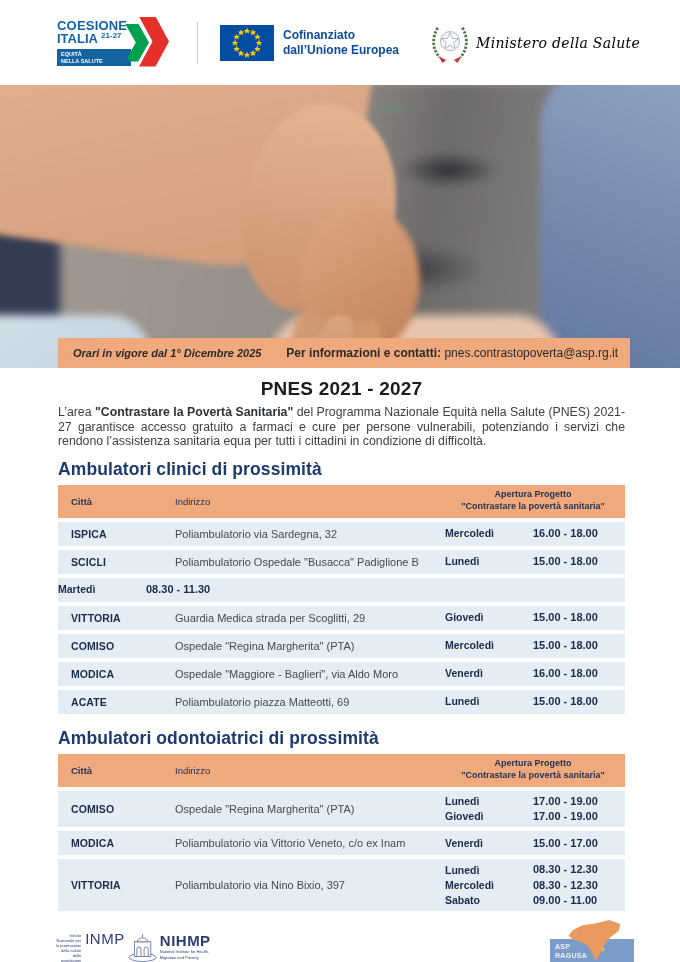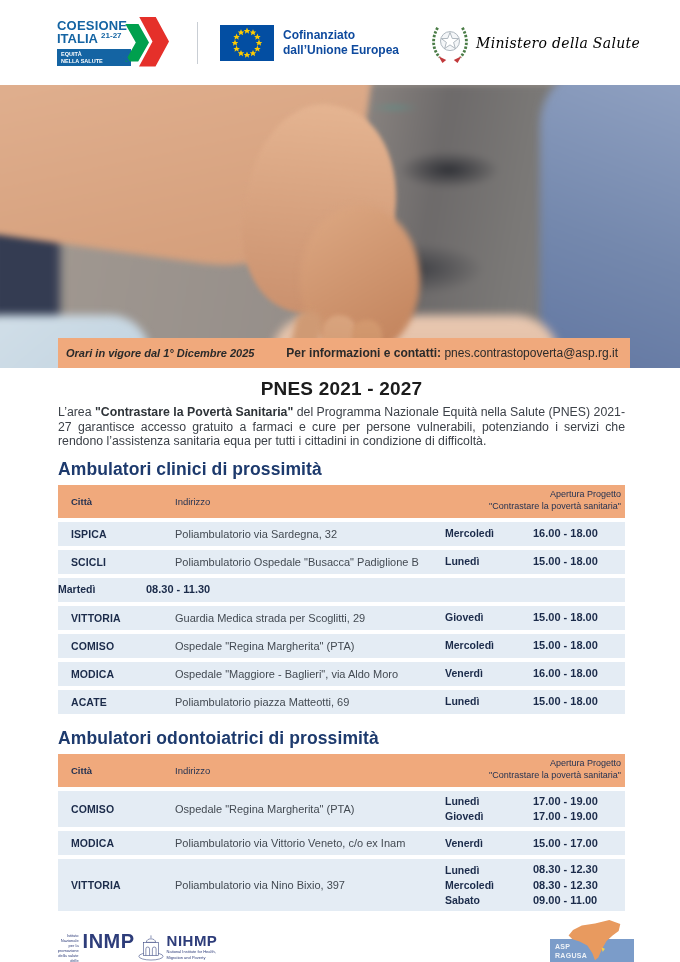--- a/index.html
+++ b/index.html
@@ -42,51 +42,51 @@
   .ph-hand1 { left:245px; top:20px; width:150px; height:210px; background:linear-gradient(170deg,#e6b693,#c98f6c); border-radius:45% 55% 50% 50%; transform:rotate(14deg); filter:blur(2px); }
   .ph-hand2 { left:300px; top:120px; width:120px; height:150px; background:linear-gradient(150deg,#dda984,#c08059); border-radius:50%; filter:blur(3px); }
   .ph-finger1 { left:318px; top:230px; width:34px; height:120px; background:linear-gradient(180deg,#d9a47e,#c68e66); border-radius:16px; transform:rotate(6deg); filter:blur(2px); }
   .ph-finger2 { left:355px; top:235px; width:30px; height:115px; background:linear-gradient(180deg,#d3996f,#bd835c); border-radius:14px; transform:rotate(-4deg); filter:blur(2px); }
   .ph-finger3 { left:288px; top:225px; width:28px; height:95px; background:#cf9a74; border-radius:14px; transform:rotate(12deg); filter:blur(3px); }
   .ph-denim { left:70px; top:275px; width:400px; height:130px; background:linear-gradient(100deg,#b6c8da,#93afc8 55%,#7e9cb8); border-radius:60% 40% 10px 10px; filter:blur(2px); }
   .ph-fabric { left:-40px; top:230px; width:190px; height:170px; background:linear-gradient(140deg,#d3e0e9,#b9cddc); border-radius:40px; filter:blur(4px); }
   .ph-darkpatch { left:-10px; top:120px; width:70px; height:130px; background:#343c52; border-radius:20px; filter:blur(5px); }
 
   
-  .info-bar { position:absolute; left:58px; right:50px; bottom:0; height:30px; background:#f0a97c; display:flex; align-items:center; padding:0 12px 0 8px; z-index:5; }
+  .info-bar { position:absolute; left:58px; right:50px; bottom:0; height:30px; background:#f0a97c; display:flex; align-items:center; padding:0 12px 0 15px; z-index:5; }
   .info-left { font-size:11px; font-weight:bold; font-style:italic; color:#2a2a2a; }
   .info-right { margin-left:auto; font-size:12px; color:#2a2a2a; white-space:nowrap; }
   .info-right b { font-weight:bold; }
 
   
   .content { padding:8px 55px 0 58px; }
   .main-title { text-align:center; font-size:19px; font-weight:bold; color:#1c1c1c; letter-spacing:.2px; margin:2px 0 5px; }
   .intro { font-size:12.3px; line-height:1.18; text-align:justify; color:#3c4148; }
   .intro b { font-weight:bold; color:#2e3338; }
 
   .sec-title { font-size:17.5px; font-weight:bold; color:#1d3a6d; margin:10px 0 5px; letter-spacing:.1px; }
   .sec-title.second { margin-top:14px; }
 
   .t-head { background:#f0a97c; display:flex; align-items:center; min-height:33px; padding:3px 0; }
   .th-city { width:117px; padding-left:13px; font-size:9.5px; font-weight:bold; color:#253352; }
   .th-addr { width:270px; font-size:9.5px; font-weight:normal; color:#253352; }
-  .th-open { flex:1; text-align:right; font-size:9px; font-weight:normal; color:#253352; line-height:1.3; padding-right:4px; }
+  .th-open { flex:1; text-align:center; font-size:9px; font-weight:bold; color:#253352; line-height:1.3; padding-right:4px; }
   .t-body { display:flex; flex-direction:column; gap:4px; margin-top:4px; }
   .t-row { background:#e4ecf4; display:flex; align-items:center; min-height:24px; padding:3px 0; }
   .c-city { width:117px; padding-left:13px; font-size:10.5px; font-weight:bold; color:#1b2b4a; letter-spacing:.1px; }
   .c-addr { width:270px; font-size:11px; color:#434a52; }
   .c-days { width:88px; font-size:10.5px; font-weight:bold; color:#1b2b4a; line-height:1.45; }
   .c-times { flex:1; font-size:11px; font-weight:bold; color:#1b2b4a; line-height:1.4; padding-right:10px; }
 
   
   .footer { display:flex; align-items:flex-start; justify-content:space-between; padding:14px 42px 0 56px; }
   .inmp-logo { position:relative; width:170px; height:58px; }
   .inmp-row { display:flex; align-items:flex-start; gap:4px; }
   .inmp-caption { font-size:4px; color:#2e3d7a; line-height:1.25; text-align:right; width:34px; padding-top:8px; }
-  .inmp-acronym { font-size:20px; font-weight:bold; color:#2e3d7a; letter-spacing:.5px; padding-top:5px; }
+  .inmp-acronym { font-size:15px; font-weight:normal; color:#2e3d7a; letter-spacing:.5px; padding-top:5px; }
   .inmp-building { width:42px; height:44px; margin:0 -2px; }
   .nihmp-col { padding-top:7px; }
   .nihmp-acronym { font-size:15px; font-weight:bold; color:#2e3d7a; letter-spacing:.5px; }
   .nihmp-caption { font-size:4px; color:#2e3d7a; line-height:1.3; }
 
   .asp-logo { width:88px; position:relative; margin-top:-6px; }
   .asp-rect { position:relative; margin-top:20px; width:84px; height:28px; background:#7b9cc9; }
   .asp-name { position:absolute; left:5px; top:4px; font-size:7px; font-weight:bold; color:#eef2f7; line-height:1.15; letter-spacing:.3px; }
   .asp-sicily { position:absolute; left:10px; top:-20px; width:70px; height:44px; }
 </style>

